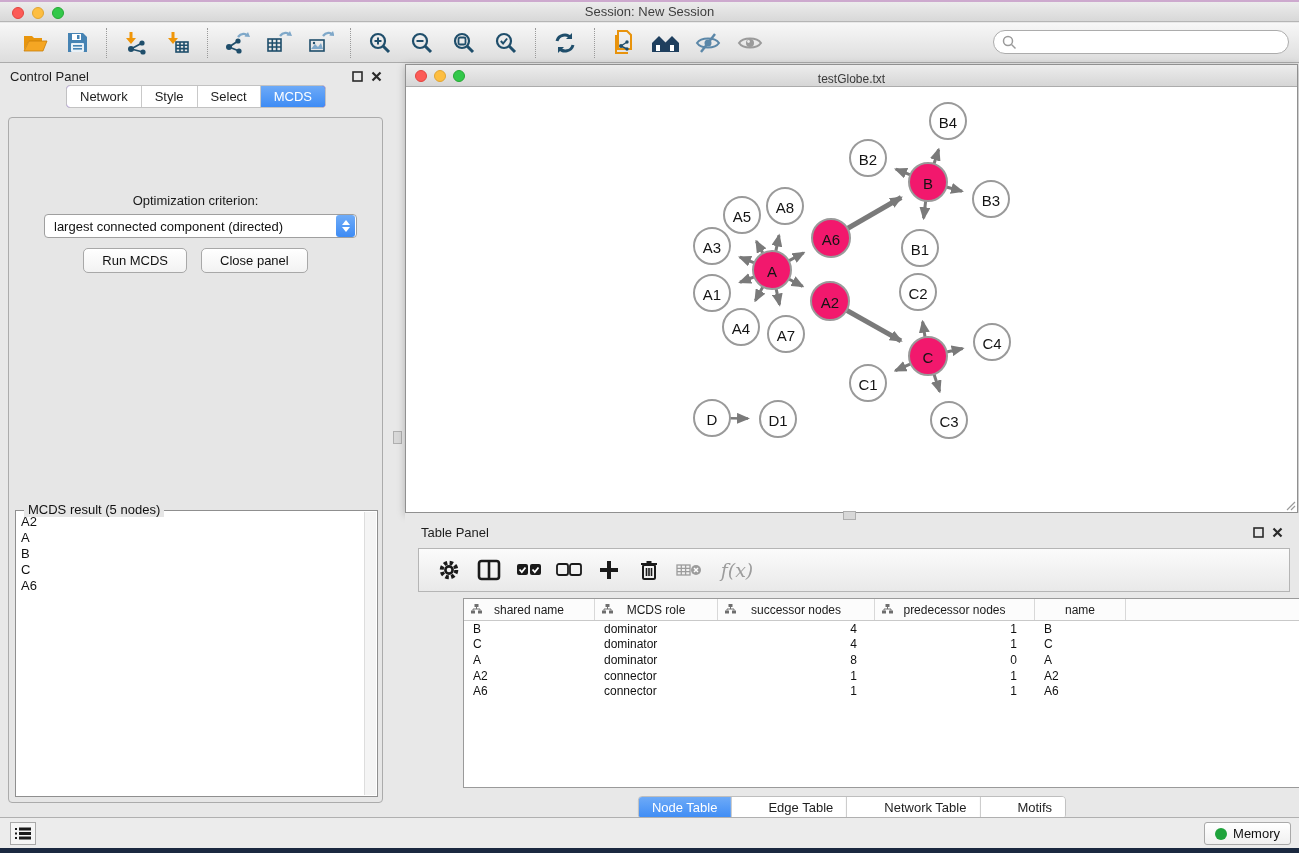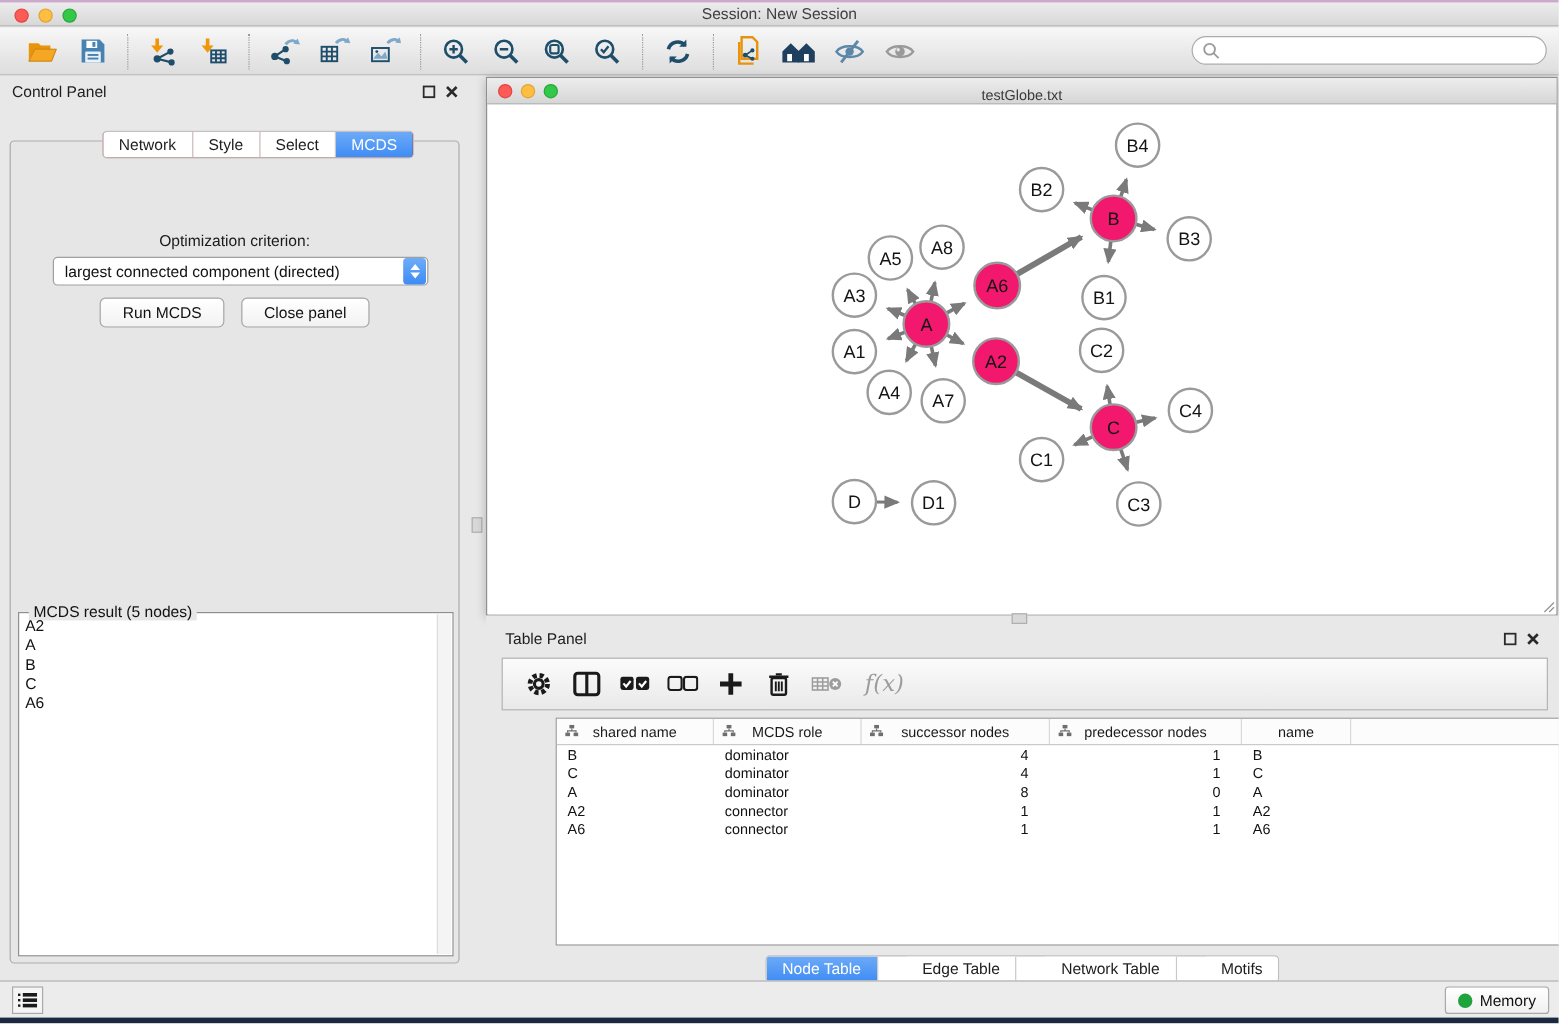--- a/index.html
+++ b/index.html
@@ -28,22 +28,22 @@
   .search-wrap input { border:none; outline:none; flex:1; height:20px; font-size:13px; background:transparent; margin-left:5px; }
 
   
   .workspace { position:absolute; left:0; top:63px; width:1299px; height:754px; background:#E8E8E8; }
 
   
   .control-panel { position:absolute; left:0; top:0; width:392px; height:754px; background:#E8E8E8; }
   .panel-header { position:absolute; left:0; top:0; width:100%; height:26px; display:flex; align-items:center; padding:0 10px; }
   .panel-title { font-size:13px; color:#1E1E1E; }
   .panel-header-icons { margin-left:auto; display:flex; gap:8px; align-items:center; }
-  .cp-tabs { position:absolute; left:50%; transform:translateX(-50%); top:46px; display:flex;
-    border:1px solid #C2C2C2; border-radius:4px; background:#b91c1c; overflow:hidden; z-index:2;margin-left:19px; }
+  .cp-tabs { position:absolute; left:50%; transform:translateX(-50%); top:22px; display:flex;
+    border:1px solid #C2C2C2; border-radius:4px; background:#6d28d9; overflow:hidden; z-index:2; }
   .seg { padding:3px 13px; font-size:13px; color:#1E1E1E; border-right:1px solid #C9C9C9; background:#FFFFFF; white-space:nowrap; }
   .seg:last-child { border-right:none; }
   .seg.active { background:linear-gradient(#6DAAF7,#3E8CF5); color:#FFFFFF; }
   .cp-content { position:absolute; left:8px; top:54px; width:375px; height:686px;
     background:#E6E6E6; border:1px solid #ABABAB; border-radius:4px; }
   .opt-label { position:absolute; left:0; top:75px; width:100%; text-align:center; font-size:13px; color:#1A1A1A; }
   .criterion-select { position:absolute; left:35px; top:96px; width:313px; height:24px; background:#FFFFFF;
     border:1px solid #9F9F9F; border-radius:4px; display:flex; align-items:center; font-size:13px; color:#111; }
   .criterion-select .sel-text { padding-left:9px; flex:1; }
   .stepper { width:19px; height:22px; border-radius:3px; background:linear-gradient(#6FACF8,#3D8BF4);

